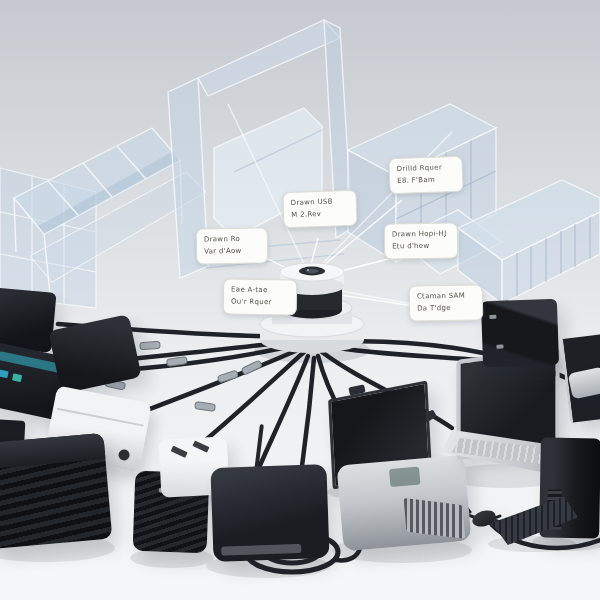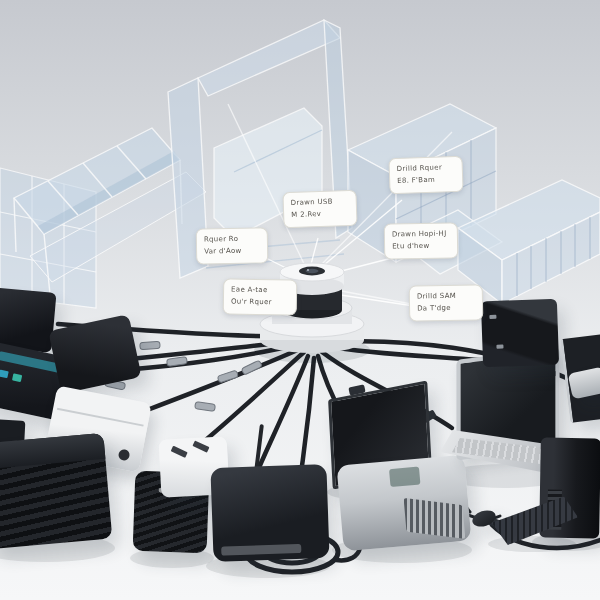--- a/index.html
+++ b/index.html
@@ -279,37 +279,37 @@
   </div>
   <div class="dev d-mon-edge"></div>
   <div class="dev d-dongle"></div>
   <div class="dev d-tower">
     <span class="vents"></span>
   </div>
   <div class="dev d-kbd"></div>
   <div class="dev d-mouse"></div>
 
   <div class="callout c1">
-    <div>Rquer Ro</div>
+    <div>Drawn Ro</div>
     <div>Var d'Aow</div>
   </div>
   <div class="callout c2">
     <div>Drawn USB</div>
     <div>M 2.Rev</div>
   </div>
   <div class="callout c3">
     <div>Drilld Rquer</div>
     <div>E8. F'Bam</div>
   </div>
   <div class="callout c4">
     <div>Drawn Hopi-HJ</div>
     <div>Etu d'hew</div>
   </div>
   <div class="callout c5">
     <div>Eae A-tae</div>
     <div>Ou'r Rquer</div>
   </div>
   <div class="callout c6">
-    <div>Drilld SAM</div>
+    <div>Ctaman SAM</div>
     <div>Da T'dge</div>
   </div>
 
 </div>
 
 </body></html>

